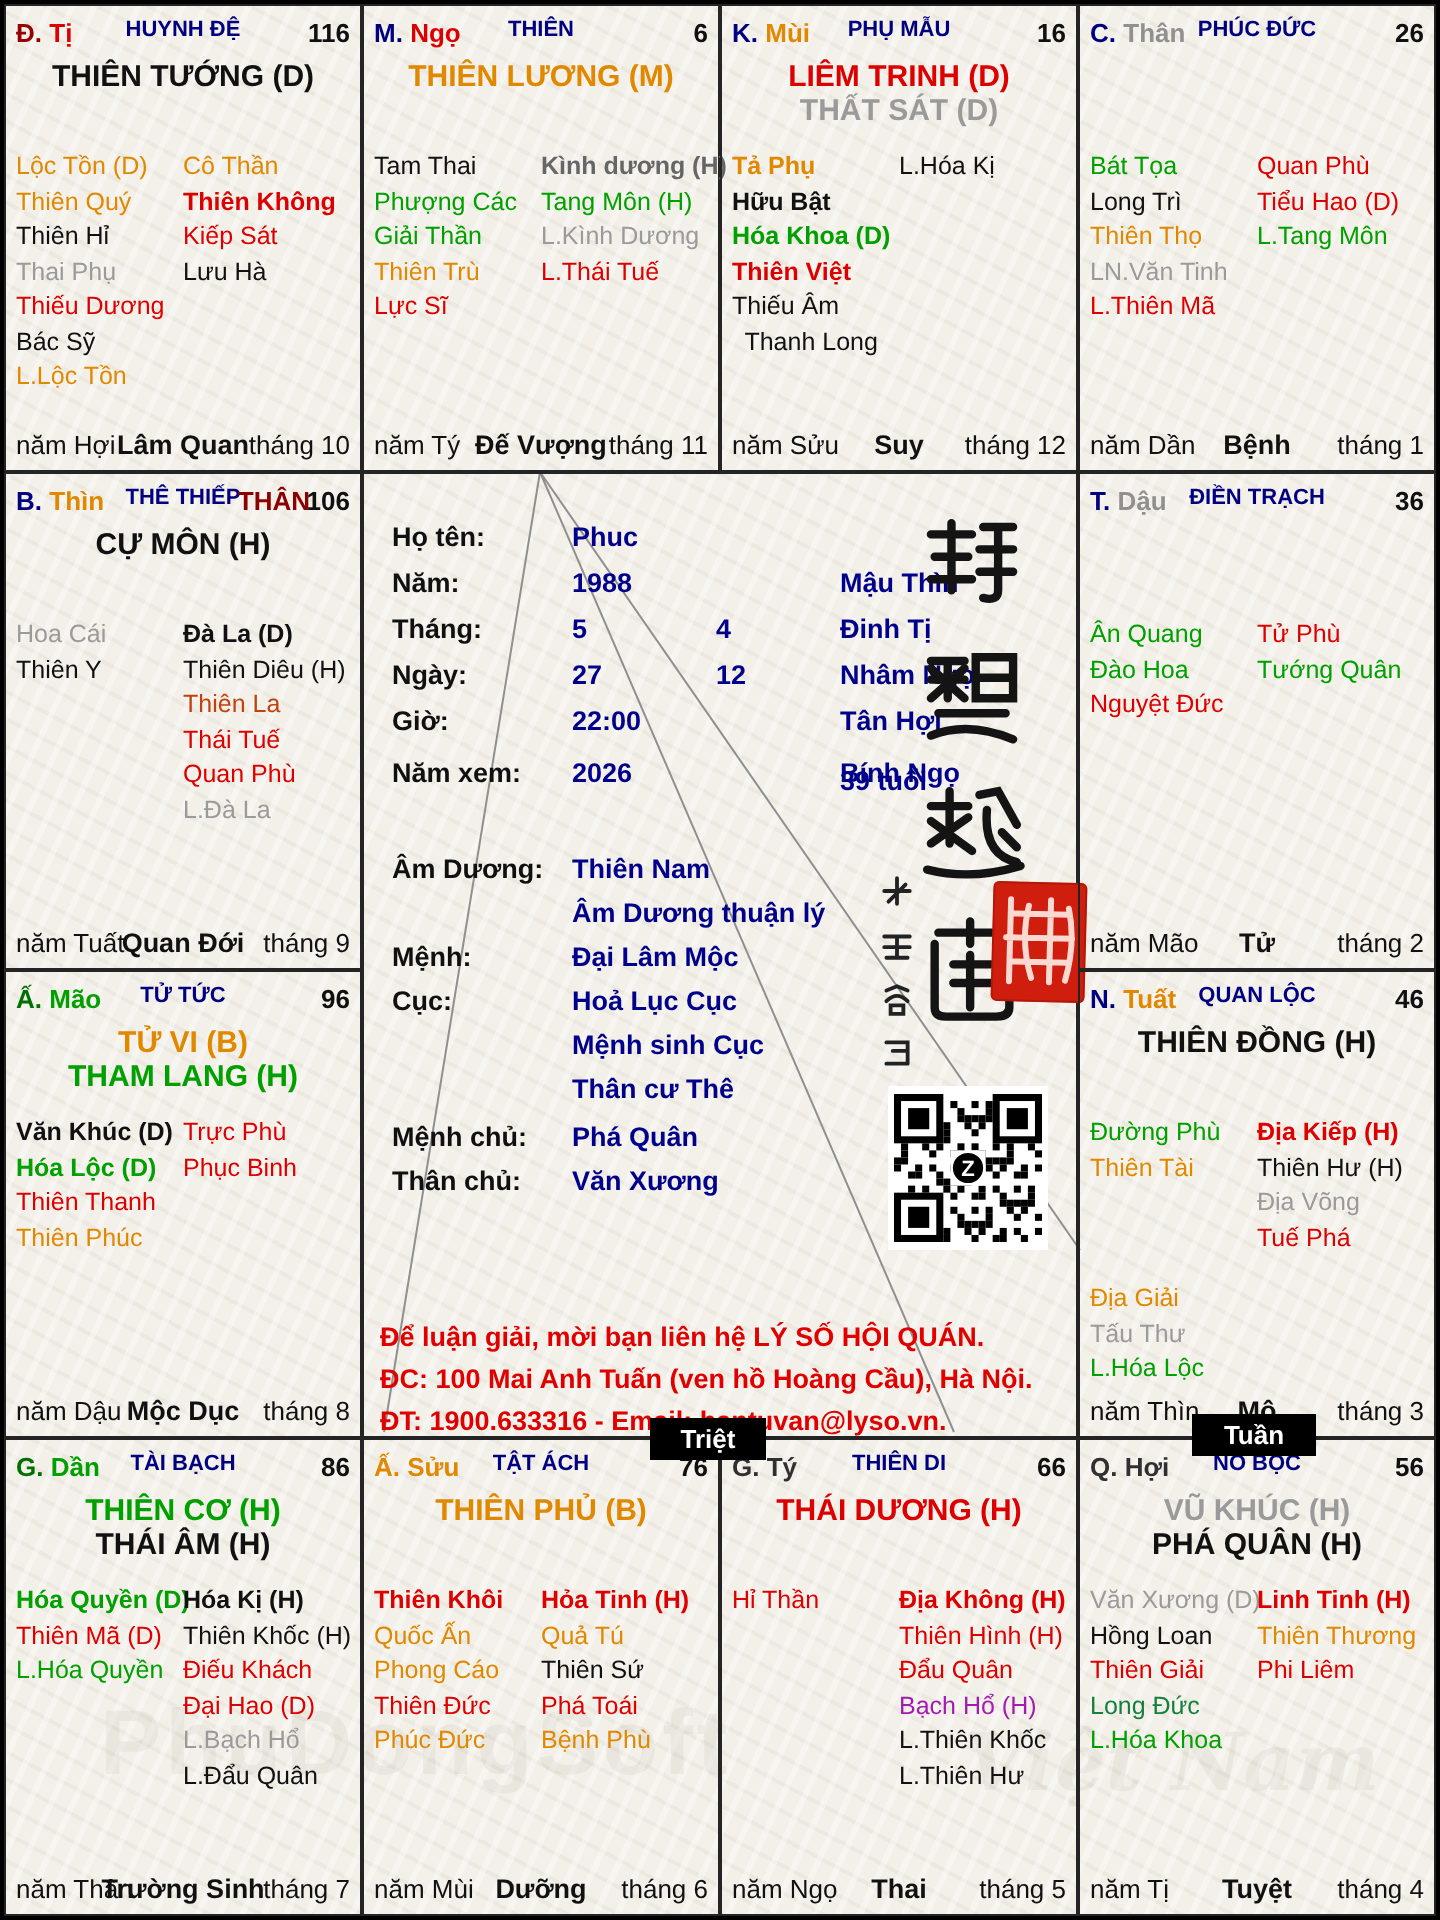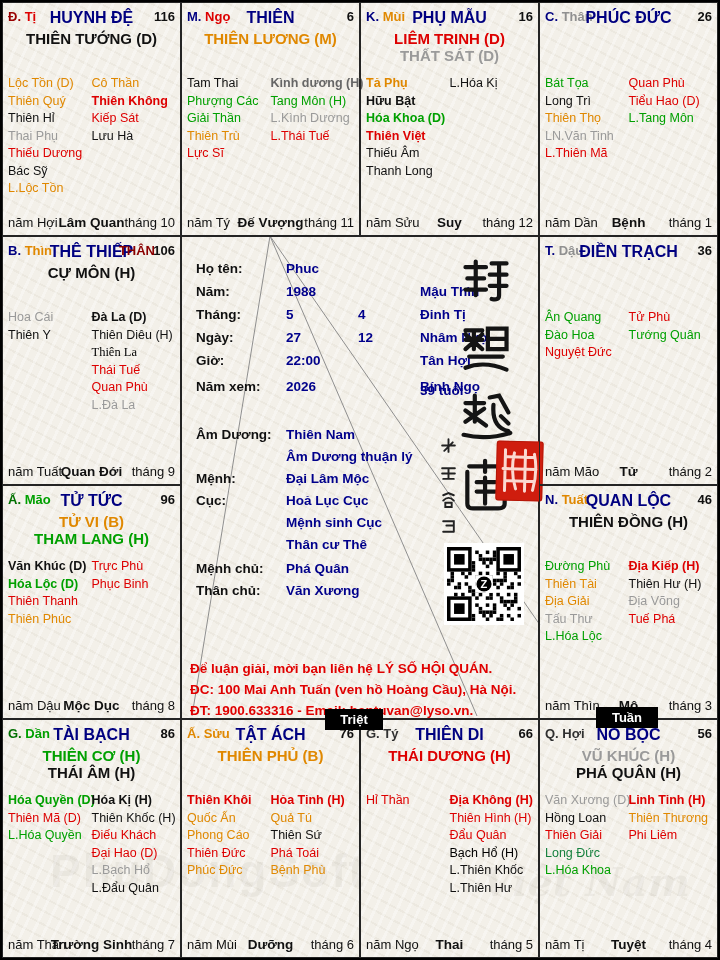--- a/index.html
+++ b/index.html
@@ -13,21 +13,21 @@
   #wm1{left:48px;top:842px;font-size:46px;letter-spacing:2px}
   #wm2{right:28px;top:856px;font-size:40px;font-style:italic;font-family:"DejaVu Serif",serif}
   #lines{position:absolute;inset:0}
   #grid{position:absolute;inset:0;display:grid;grid-template-columns:179px 179px 179px 179px;grid-template-rows:234px 249px 234px 239px}
   .cell{position:relative;border:1px solid #242424;font-size:13px;color:#111}
   .p-ti{grid-column:1;grid-row:1}.p-ngo{grid-column:2;grid-row:1}.p-mui{grid-column:3;grid-row:1}.p-than{grid-column:4;grid-row:1}
   .p-thin{grid-column:1;grid-row:2}.p-center{grid-column:2/4;grid-row:2/4}.p-dau{grid-column:4;grid-row:2}
   .p-mao{grid-column:1;grid-row:3}.p-tuat{grid-column:4;grid-row:3}
   .p-dan{grid-column:1;grid-row:4}.p-suu{grid-column:2;grid-row:4}.p-ty{grid-column:3;grid-row:4}.p-hoi{grid-column:4;grid-row:4}
   .hd-stem{position:absolute;left:5px;top:6px;font-weight:bold;font-size:13px;white-space:nowrap}
-  .hd-name{position:absolute;left:0;right:0;top:6px;text-align:center;font-weight:bold;color:#000080;font-size:16px}
+  .hd-name{position:absolute;left:0;right:0;top:6px;text-align:center;font-weight:bold;color:#000080;font-size:11px}
   .hd-than{position:absolute;right:25px;top:6px;font-weight:bold;color:#8b0000}
   .hd-num{position:absolute;right:5px;top:6px;font-weight:bold;color:#101010}
   .mains{position:absolute;top:27px;left:0;right:0;text-align:center;font-weight:bold;font-size:15px;line-height:17px;white-space:nowrap}
   .stars-l{position:absolute;left:5px;top:72px;line-height:17.5px;white-space:nowrap;font-size:12.5px}
   .stars-r{position:absolute;left:50%;top:72px;line-height:17.5px;white-space:nowrap;font-size:12.5px}
   .ft-y{position:absolute;left:5px;bottom:5px}
   .ft-s{position:absolute;left:0;right:0;bottom:5px;text-align:center;font-weight:bold;font-size:13.5px}
   .ft-m{position:absolute;right:5px;bottom:5px}
   
   .p-center .lab{position:absolute;font-weight:bold;color:#101010;font-size:13.5px;white-space:nowrap}
@@ -112,21 +112,21 @@
         <div class="mains">
           <div style="color: rgb(221, 0, 0);">LIÊM TRINH (D)</div>
           <div style="color: rgb(154, 154, 154);">THẤT SÁT (D)</div>
         </div>
         <div class="stars-l">
           <div style="color: rgb(224, 136, 0); font-weight: bold;">Tả Phụ</div>
           <div style="color: rgb(17, 17, 17); font-weight: bold;">Hữu Bật</div>
           <div style="color: rgb(0, 160, 0); font-weight: bold;">Hóa Khoa (D)</div>
           <div style="color: rgb(221, 0, 0); font-weight: bold;">Thiên Việt</div>
           <div style="color: rgb(17, 17, 17);">Thiếu Âm</div>
-          <div style="color: rgb(17, 17, 17);">Thanh Long</div>
+          <div style="color: rgb(17, 17, 17); text-align: center;">Thanh Long</div>
         </div>
         <div class="stars-r">
           <div style="color: rgb(17, 17, 17);">L.Hóa Kị</div>
         </div>
         <span class="ft-y">năm Sửu</span>
         <span class="ft-s">Suy</span>
         <span class="ft-m">tháng 12</span>
       </div>
     <div class="cell p-than">
         <span class="hd-stem"><span style="color: rgb(0, 0, 128);">C. </span><span style="color: rgb(144, 144, 144);">Thân</span></span>
@@ -157,21 +157,21 @@
         <div class="mains">
           <div style="color: rgb(17, 17, 17);">CỰ MÔN (H)</div>
         </div>
         <div class="stars-l">
           <div style="color: rgb(154, 154, 154);">Hoa Cái</div>
           <div style="color: rgb(17, 17, 17);">Thiên Y</div>
         </div>
         <div class="stars-r">
           <div style="color: rgb(17, 17, 17); font-weight: bold;">Đà La (D)</div>
           <div style="color: rgb(17, 17, 17);">Thiên Diêu (H)</div>
-          <div style="color: #000000; font-family: Liberation Serif, serif;">Thiên La</div>
+          <div style="color: #c2410c;">Thiên La</div>
           <div style="color: rgb(221, 0, 0);">Thái Tuế</div>
           <div style="color: rgb(221, 0, 0);">Quan Phù</div>
           <div style="color: rgb(154, 154, 154);">L.Đà La</div>
         </div>
         <span class="ft-y">năm Tuất</span>
         <span class="ft-s">Quan Đới</span>
         <span class="ft-m">tháng 9</span>
       </div>
 
     <div class="cell p-center">
@@ -409,21 +409,21 @@
     <div class="cell p-tuat">
         <span class="hd-stem"><span style="color: rgb(0, 0, 128);">N. </span><span style="color: rgb(224, 136, 0);">Tuất</span></span>
         <span class="hd-name">QUAN LỘC</span>
         <span class="hd-num">46</span>
         <div class="mains">
           <div style="color: rgb(17, 17, 17);">THIÊN ĐỒNG (H)</div>
         </div>
         <div class="stars-l">
           <div style="color: rgb(0, 160, 0);">Đường Phù</div>
           <div style="color: rgb(224, 136, 0);">Thiên Tài</div>
-          <div style="color: rgb(224, 136, 0);">Địa Giải</div>
+          <div style="color: rgb(224, 136, 0); margin-top: 48px;">Địa Giải</div>
           <div style="color: rgb(154, 154, 154);">Tấu Thư</div>
           <div style="color: rgb(0, 160, 0);">L.Hóa Lộc</div>
         </div>
         <div class="stars-r">
           <div style="color: rgb(221, 0, 0); font-weight: bold;">Địa Kiếp (H)</div>
           <div style="color: rgb(17, 17, 17);">Thiên Hư (H)</div>
           <div style="color: rgb(154, 154, 154);">Địa Võng</div>
           <div style="color: rgb(221, 0, 0);">Tuế Phá</div>
         </div>
         <span class="ft-y">năm Thìn</span>
@@ -487,21 +487,21 @@
         <div class="mains">
           <div style="color: rgb(221, 0, 0);">THÁI DƯƠNG (H)</div>
         </div>
         <div class="stars-l">
           <div style="color: rgb(221, 0, 0);">Hỉ Thần</div>
         </div>
         <div class="stars-r">
           <div style="color: rgb(221, 0, 0); font-weight: bold;">Địa Không (H)</div>
           <div style="color: rgb(221, 0, 0);">Thiên Hình (H)</div>
           <div style="color: rgb(221, 0, 0);">Đẩu Quân</div>
-          <div style="color: #000000;">Bạch Hổ (H)</div>
+          <div style="color: #a21caf;">Bạch Hổ (H)</div>
           <div style="color: rgb(17, 17, 17);">L.Thiên Khốc</div>
           <div style="color: rgb(17, 17, 17);">L.Thiên Hư</div>
         </div>
         <span class="ft-y">năm Ngọ</span>
         <span class="ft-s">Thai</span>
         <span class="ft-m">tháng 5</span>
       </div>
     <div class="cell p-hoi">
         <span class="hd-stem"><span style="color: rgb(48, 48, 48);">Q. </span><span style="color: rgb(48, 48, 48);">Hợi</span></span>
         <span class="hd-name">NÔ BỘC</span>

